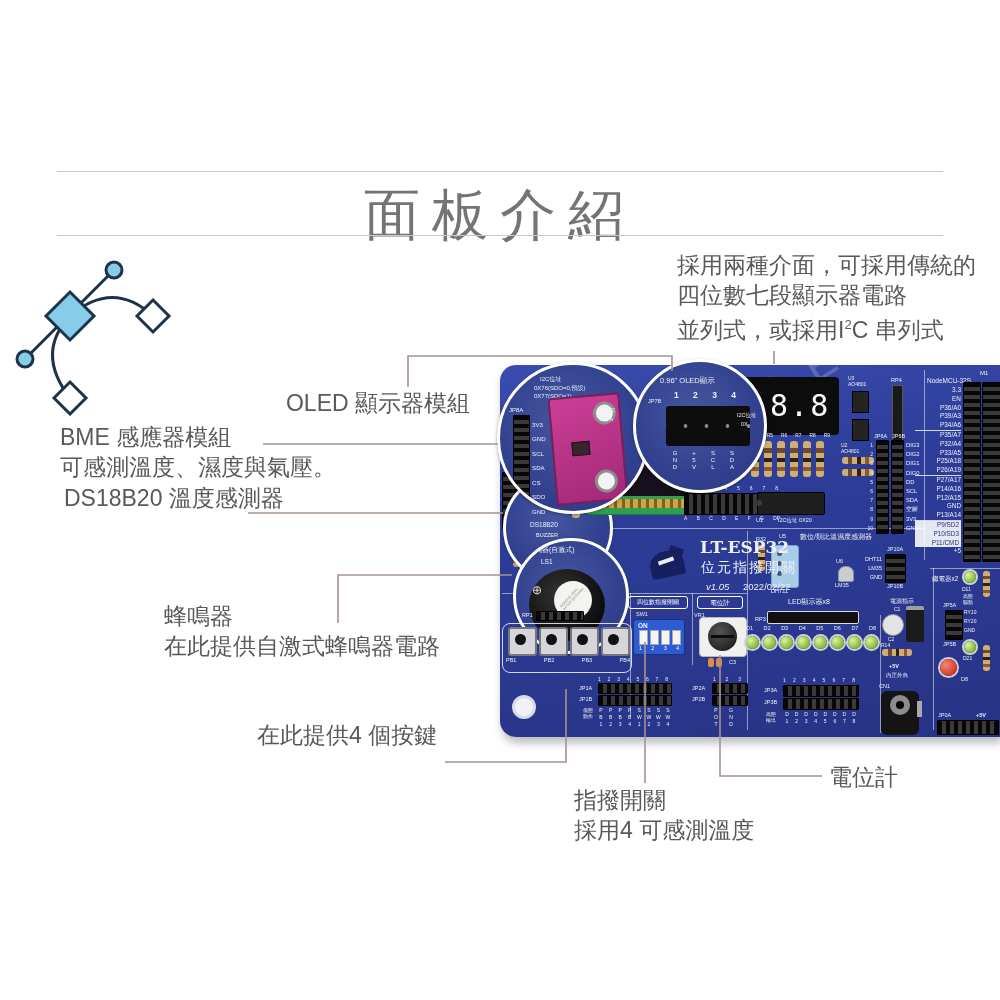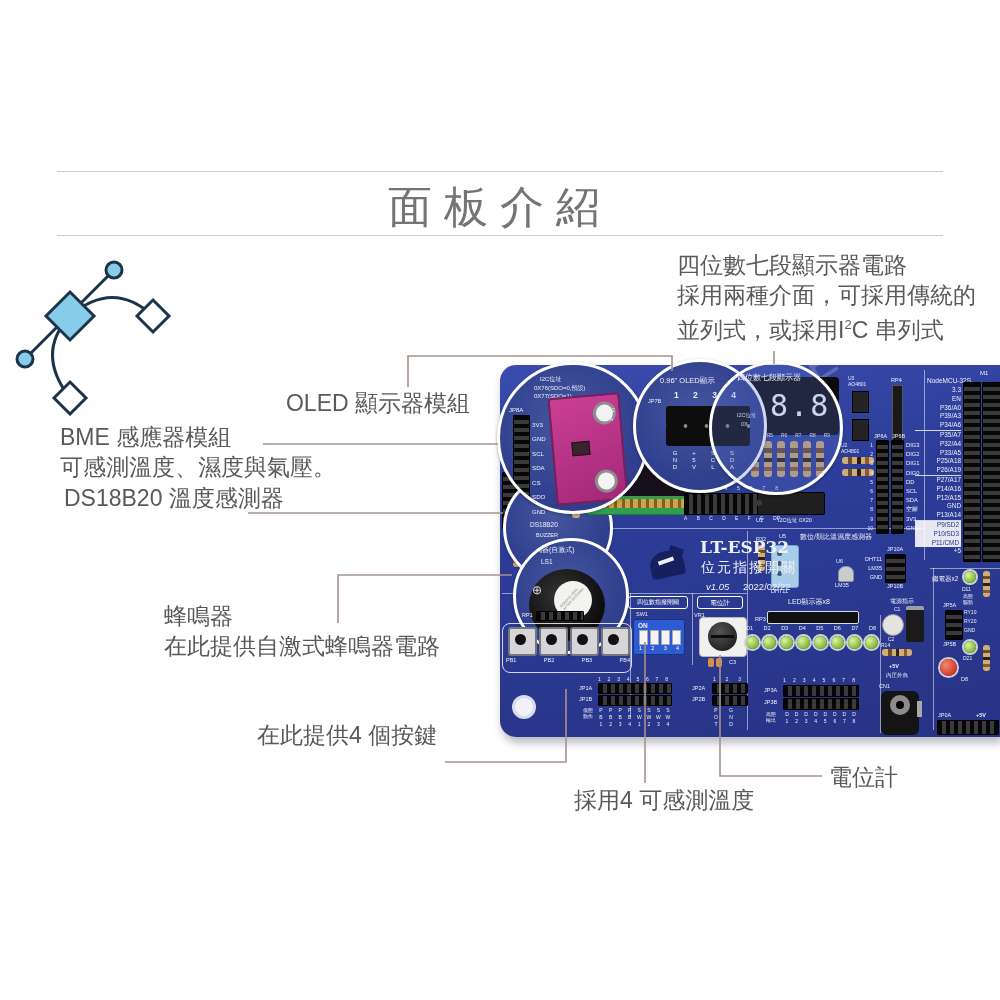--- a/index.html
+++ b/index.html
@@ -1,21 +1,21 @@
 <!DOCTYPE html>
 <html><head>
 <meta charset="utf-8">
 <style>
   html,body{margin:0;padding:0;background:#fff;}
   #stage{position:relative;width:1000px;height:1000px;background:#fff;overflow:hidden;
          font-family:"Liberation Sans",sans-serif;}
   .abs{position:absolute;}
   .rule{position:absolute;height:1px;background:#c9c9c9;}
   #title{position:absolute;top:178px;left:0;width:1000px;text-align:center;
-         font-size:44px;color:#747474;letter-spacing:12px;}
+         font-size:56px;color:#747474;letter-spacing:12px;}
   .ann{position:absolute;color:#58595b;font-size:23px;line-height:30px;white-space:nowrap;}
   .ann sup{font-size:13px;}
   
   #board{position:absolute;left:500px;top:365px;width:500px;height:372px;
          background:linear-gradient(170deg,#3a4cae 0%,#2d3d99 35%,#273385 100%);
          border-radius:16px 0 0 16px;box-shadow:2px 6px 9px rgba(120,120,135,.5);
          color:#e8eaf2;}
   #board .t{position:absolute;white-space:nowrap;color:#eef0f8;}
   .wm{position:absolute;inset:0;overflow:hidden;border-radius:16px 0 0 16px;pointer-events:none;}
   .wm div{position:absolute;left:30px;top:150px;font-size:44px;letter-spacing:9px;
@@ -53,38 +53,39 @@
     <path d="M62 70 Q27 107 62 152" fill="none" stroke="#1d3349" stroke-width="3"></path>
     <line x1="17" y1="113" x2="106" y2="24" stroke="#1d3349" stroke-width="3"></line>
     <polygon points="62,46 86,70 62,94 38,70" fill="#87cdea" stroke="#1d3349" stroke-width="3"></polygon>
     <polygon points="145,54 161,70 145,86 129,70" fill="#ffffff" stroke="#1d3349" stroke-width="3"></polygon>
     <polygon points="62,136 78,152 62,168 46,152" fill="#ffffff" stroke="#1d3349" stroke-width="3"></polygon>
     <circle cx="106" cy="24" r="8" fill="#87cdea" stroke="#1d3349" stroke-width="3"></circle>
     <circle cx="17" cy="113" r="8" fill="#87cdea" stroke="#1d3349" stroke-width="3"></circle>
   </svg>
 
   <div class="ann" style="left:677px;top:250px;">
+    <div>採用兩種介面，可採用傳統的</div>
     <div>四位數七段顯示器電路</div>
-    <div>採用兩種介面，可採用傳統的</div>
     <div><span>並列式，或採用I</span><sup>2</sup><span>C 串列式</span></div>
   </div>
   <div class="ann" style="left:230px;top:388px;width:240px;text-align:right;">OLED 顯示器模組</div>
   <div class="ann" style="left:60px;top:422px;">
     <div>BME 感應器模組</div>
     <div>可感測溫度、濕度與氣壓。</div>
   </div>
   <div class="ann" style="left:64px;top:483px;">DS18B20 溫度感測器</div>
   <div class="ann" style="left:164px;top:601px;">
     <div>蜂鳴器</div>
     <div>在此提供自激式蜂鳴器電路</div>
   </div>
   <div class="ann" style="left:257px;top:720px;">
     <div>在此提供4 個按鍵</div>
   </div>
   <div class="ann" style="left:574px;top:785px;">
+    <div>指撥開關</div>
     <div>採用4 可感測溫度</div>
   </div>
   <div class="ann" style="left:829px;top:762px;">電位計</div>
 
   <div id="board">
     <div class="wm">
         <div>LIAN TIEN ELECTRONIC</div>
       </div>
 
     <div class="silkh" style="left:82px;top:163px;width:343px;"></div>
@@ -510,23 +511,20 @@
       </div>
       <div class="abs" style="left:30px;top:44px;width:84px;height:40px;background:#0d0d0d;border-radius:3px;background-image:radial-gradient(circle,#8a8a8a 1.5px,transparent 2.2px);background-size:21px 26px;background-position:9px 7px;"></div>
       <div class="t" style="left:101px;top:50px;font-size:5.5px;">I2C位址</div>
       <div class="t" style="left:105px;top:59px;font-size:5.5px;">0X</div>
       <span class="vtx abs" style="left:36px;top:88px;font-size:6px;color:#eef0f8;">GND</span>
       <span class="vtx abs" style="left:55px;top:88px;font-size:6px;color:#eef0f8;">+5V</span>
       <span class="vtx abs" style="left:74px;top:88px;font-size:6px;color:#eef0f8;">SCL</span>
       <span class="vtx abs" style="left:93px;top:88px;font-size:6px;color:#eef0f8;">SDA</span>
     </div>
 
-    <div class="circ" style="left:209px;top:-4px;width:128px;height:128px;background:rgba(90,110,200,.28);">
-      <div class="t" style="left:25px;top:8px;font-size:8px;">四位數七段顯示器</div>
-    </div>
   </div>
 
   <svg id="leader" width="1000" height="1000" viewBox="0 0 1000 1000">
     <path d="M774 351 V364" fill="none" stroke="#a5938a" stroke-width="1.6"></path>
     <path d="M408 387 V356 H672 V371" fill="none" stroke="#a5938a" stroke-width="1.6"></path>
     <path d="M263 444 H498" fill="none" stroke="#a5938a" stroke-width="1.6"></path>
     <path d="M248 513 H503" fill="none" stroke="#a5938a" stroke-width="1.6"></path>
     <path d="M338 623 V575 H512" fill="none" stroke="#a5938a" stroke-width="1.6"></path>
     <path d="M445 762 H566 V689" fill="none" stroke="#a5938a" stroke-width="1.6"></path>
     <path d="M645 642 V783" fill="none" stroke="#a5938a" stroke-width="1.6"></path>

